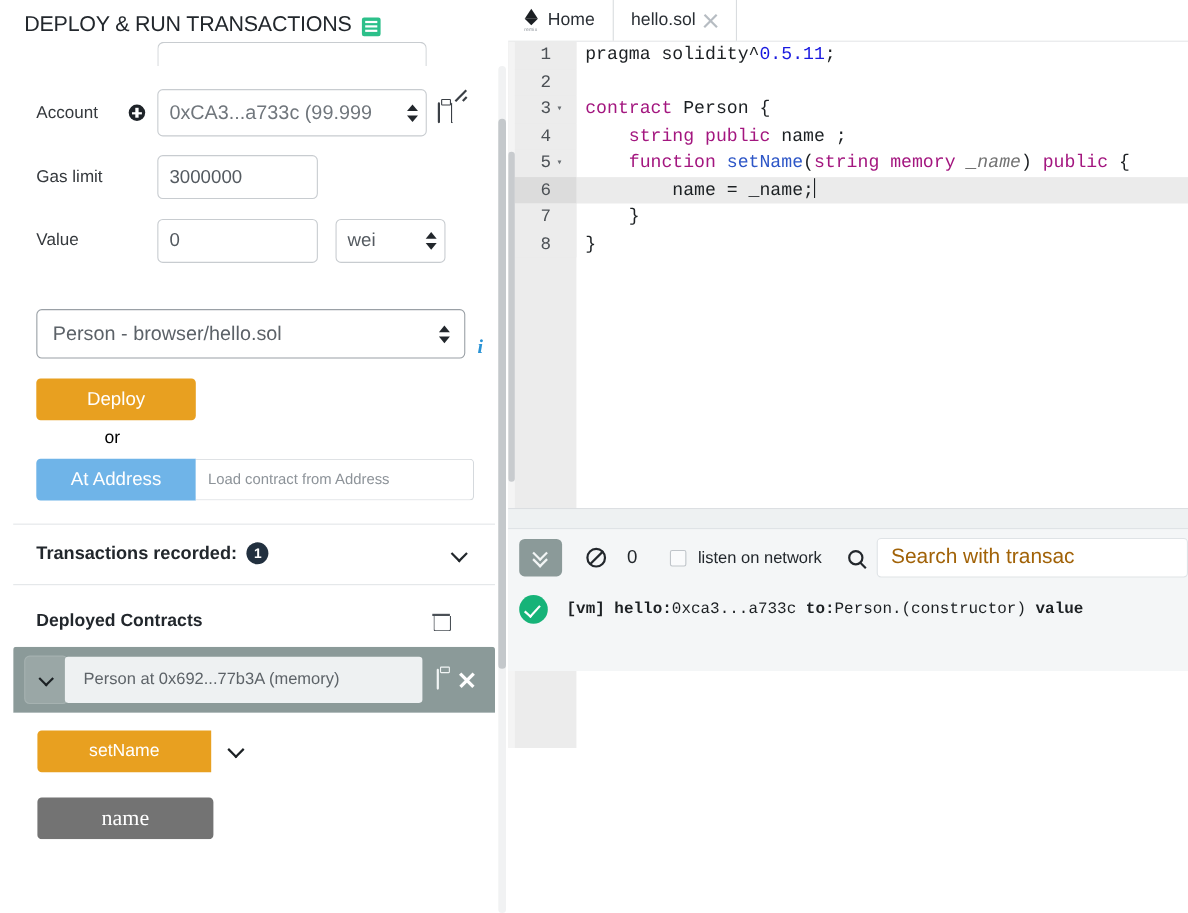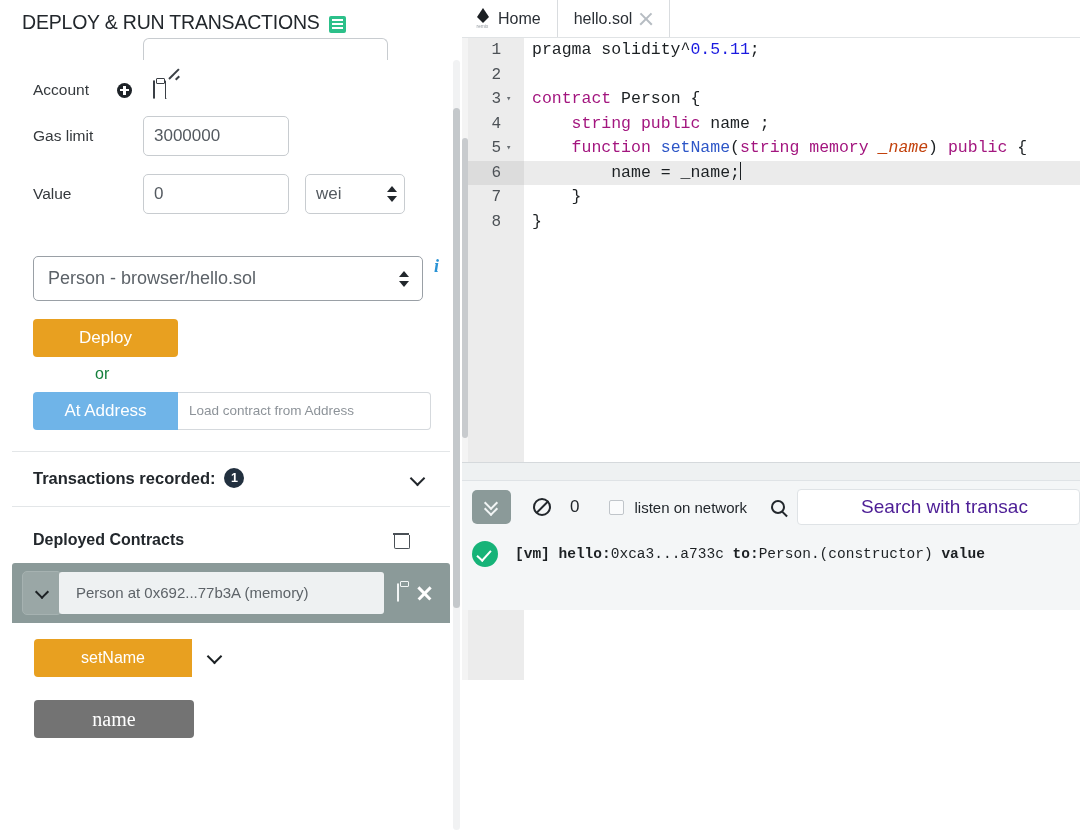--- a/index.html
+++ b/index.html
@@ -99,39 +99,39 @@
   }
 
   .inp-gas { width: 146px; height: 40px; line-height: 38px; font-size: 17px; color: #545a60; }
   .inp-value { width: 146px; height: 40px; line-height: 38px; font-size: 17px; color: #545a60; }
   .inp-unit {
     width: 100px; height: 40px; line-height: 38px; font-size: 17px; color: #545a60;
     position: relative; padding-right: 24px; margin-left: 16px;
   }
 
   
-  .contract-row { display: flex; align-items: flex-start; padding: 4px 0 0 33px; margin-top: 18px; }
+  .contract-row { display: flex; align-items: flex-end; padding: 4px 0 0 33px; margin-top: 18px; }
   .contract-select {
     width: 390px; height: 45px; line-height: 43px;
     border: 1px solid #9aa0a6; border-radius: 5px; background: #fff;
     font-size: 18px; color: #5c6268; padding: 0 30px 0 14px;
     position: relative; white-space: nowrap; overflow: hidden;
   }
   .info-icon {
     margin-left: 11px; color: #2a93d5; font-size: 18px;
     font-family: "Liberation Serif", serif; font-weight: bold; font-style: italic;
   }
 
   .deploy-btn {
     margin: 18px 0 0 33px; width: 145px; height: 38px;
     background: #e8a020; border: none; border-radius: 4px;
     color: #fff; font-size: 17px; font-family: "Liberation Sans", sans-serif;
     cursor: pointer;
   }
-  .or-text { margin: 8px 0 0 0; text-align: left; padding-left: 95px; font-size: 16px; color: #15803d; }
+  .or-text { margin: 8px 0 0 0; text-align: left; padding-left: 95px; font-size: 16px; color: #000000; }
 
   .at-address-row { display: flex; margin: 9px 0 0 33px; width: 398px; height: 38px; }
   .at-address-btn {
     width: 145px; background: #6fb4e8; border: none; border-radius: 4px 0 0 4px;
     color: #fff; font-size: 17px; font-family: "Liberation Sans", sans-serif;
     cursor: pointer;
   }
   .at-address-input {
     flex: 1; border: 1px solid #d5d9dd; border-left: none; border-radius: 0 4px 4px 0;
     background: #fff; font-size: 13.5px; color: #8d9399;
@@ -318,21 +318,21 @@
     background: #ececec;
   }
   .fold {
     position: absolute; left: 44px; top: 0; height: 24.5px; line-height: 24.5px;
     font-size: 9px; color: #6a6f74;
   }
   .code-txt { position: absolute; left: 70px; top: 0; white-space: pre; }
   .k-kw   { color: #a3167f; }        
   .k-fn   { color: #2d56c7; }        
   .k-num  { color: #1a1ae0; }        
-  .k-var  { color: #c2410c; font-style: italic; }  
+  .k-var  { color: #737373; font-style: italic; }  
   .k-txt  { color: #1c2023; }
   .caret {
     display: inline-block; width: 1.5px; height: 18px; background: #1c2023;
     vertical-align: -3px; margin-left: 0px;
   }
   #editor-scrollbar {
     position: absolute; left: 0; top: 0; width: 6px; height: 100%;
     background: #f4f4f4;
   }
   #editor-scrollbar i {
@@ -382,22 +382,22 @@
     margin-left: 24px; width: 14px; height: 14px; border: 2.2px solid #22272c;
     border-radius: 50%; position: relative; flex: none;
   }
   .search-icon:after {
     content: ""; position: absolute; right: -5px; bottom: -3px;
     width: 7px; height: 2.4px; background: #22272c; transform: rotate(45deg);
   }
   .term-search {
     margin-left: 12px; flex: 1; height: 36px; background: #fff;
     border: 1px solid #dfe3e6; border-radius: 4px;
-    font-size: 19px; color: #4c1d95; padding-left: 12px; line-height: 34px;
-    white-space: nowrap; overflow: hidden; text-align: center;
+    font-size: 19px; color: #a16207; padding-left: 12px; line-height: 34px;
+    white-space: nowrap; overflow: hidden;
   }
   .term-log {
     display: flex; align-items: center; padding: 8px 0 0 10px;
   }
   .ok-icon {
     width: 26px; height: 26px; border-radius: 50%; background: #16b378;
     position: relative; flex: none;
   }
   .ok-icon:after {
     content: ""; position: absolute; left: 8px; top: 6px;
@@ -421,20 +421,24 @@
       <span class="title-text">DEPLOY &amp; RUN TRANSACTIONS</span>
       <span class="book-icon"></span>
     </div>
 
     <div class="env-select-partial"></div>
 
     
     <div class="form-row" style="margin-top:47px;">
       <span class="form-label">Account</span>
       <span class="plus-icon"></span>
+      <div class="inp inp-account">
+        <span>0xCA3...a733c (99.999</span>
+        <span class="spin"></span>
+      </div>
       <span class="icon-btn"><span class="clipboard-icon"></span></span>
       <span class="icon-btn"><span class="edit-icon"></span></span>
     </div>
 
     
     <div class="form-row" style="margin-top:17px;">
       <span class="form-label">Gas limit</span>
       <div class="inp inp-gas">
         <span>3000000</span>
       </div>

